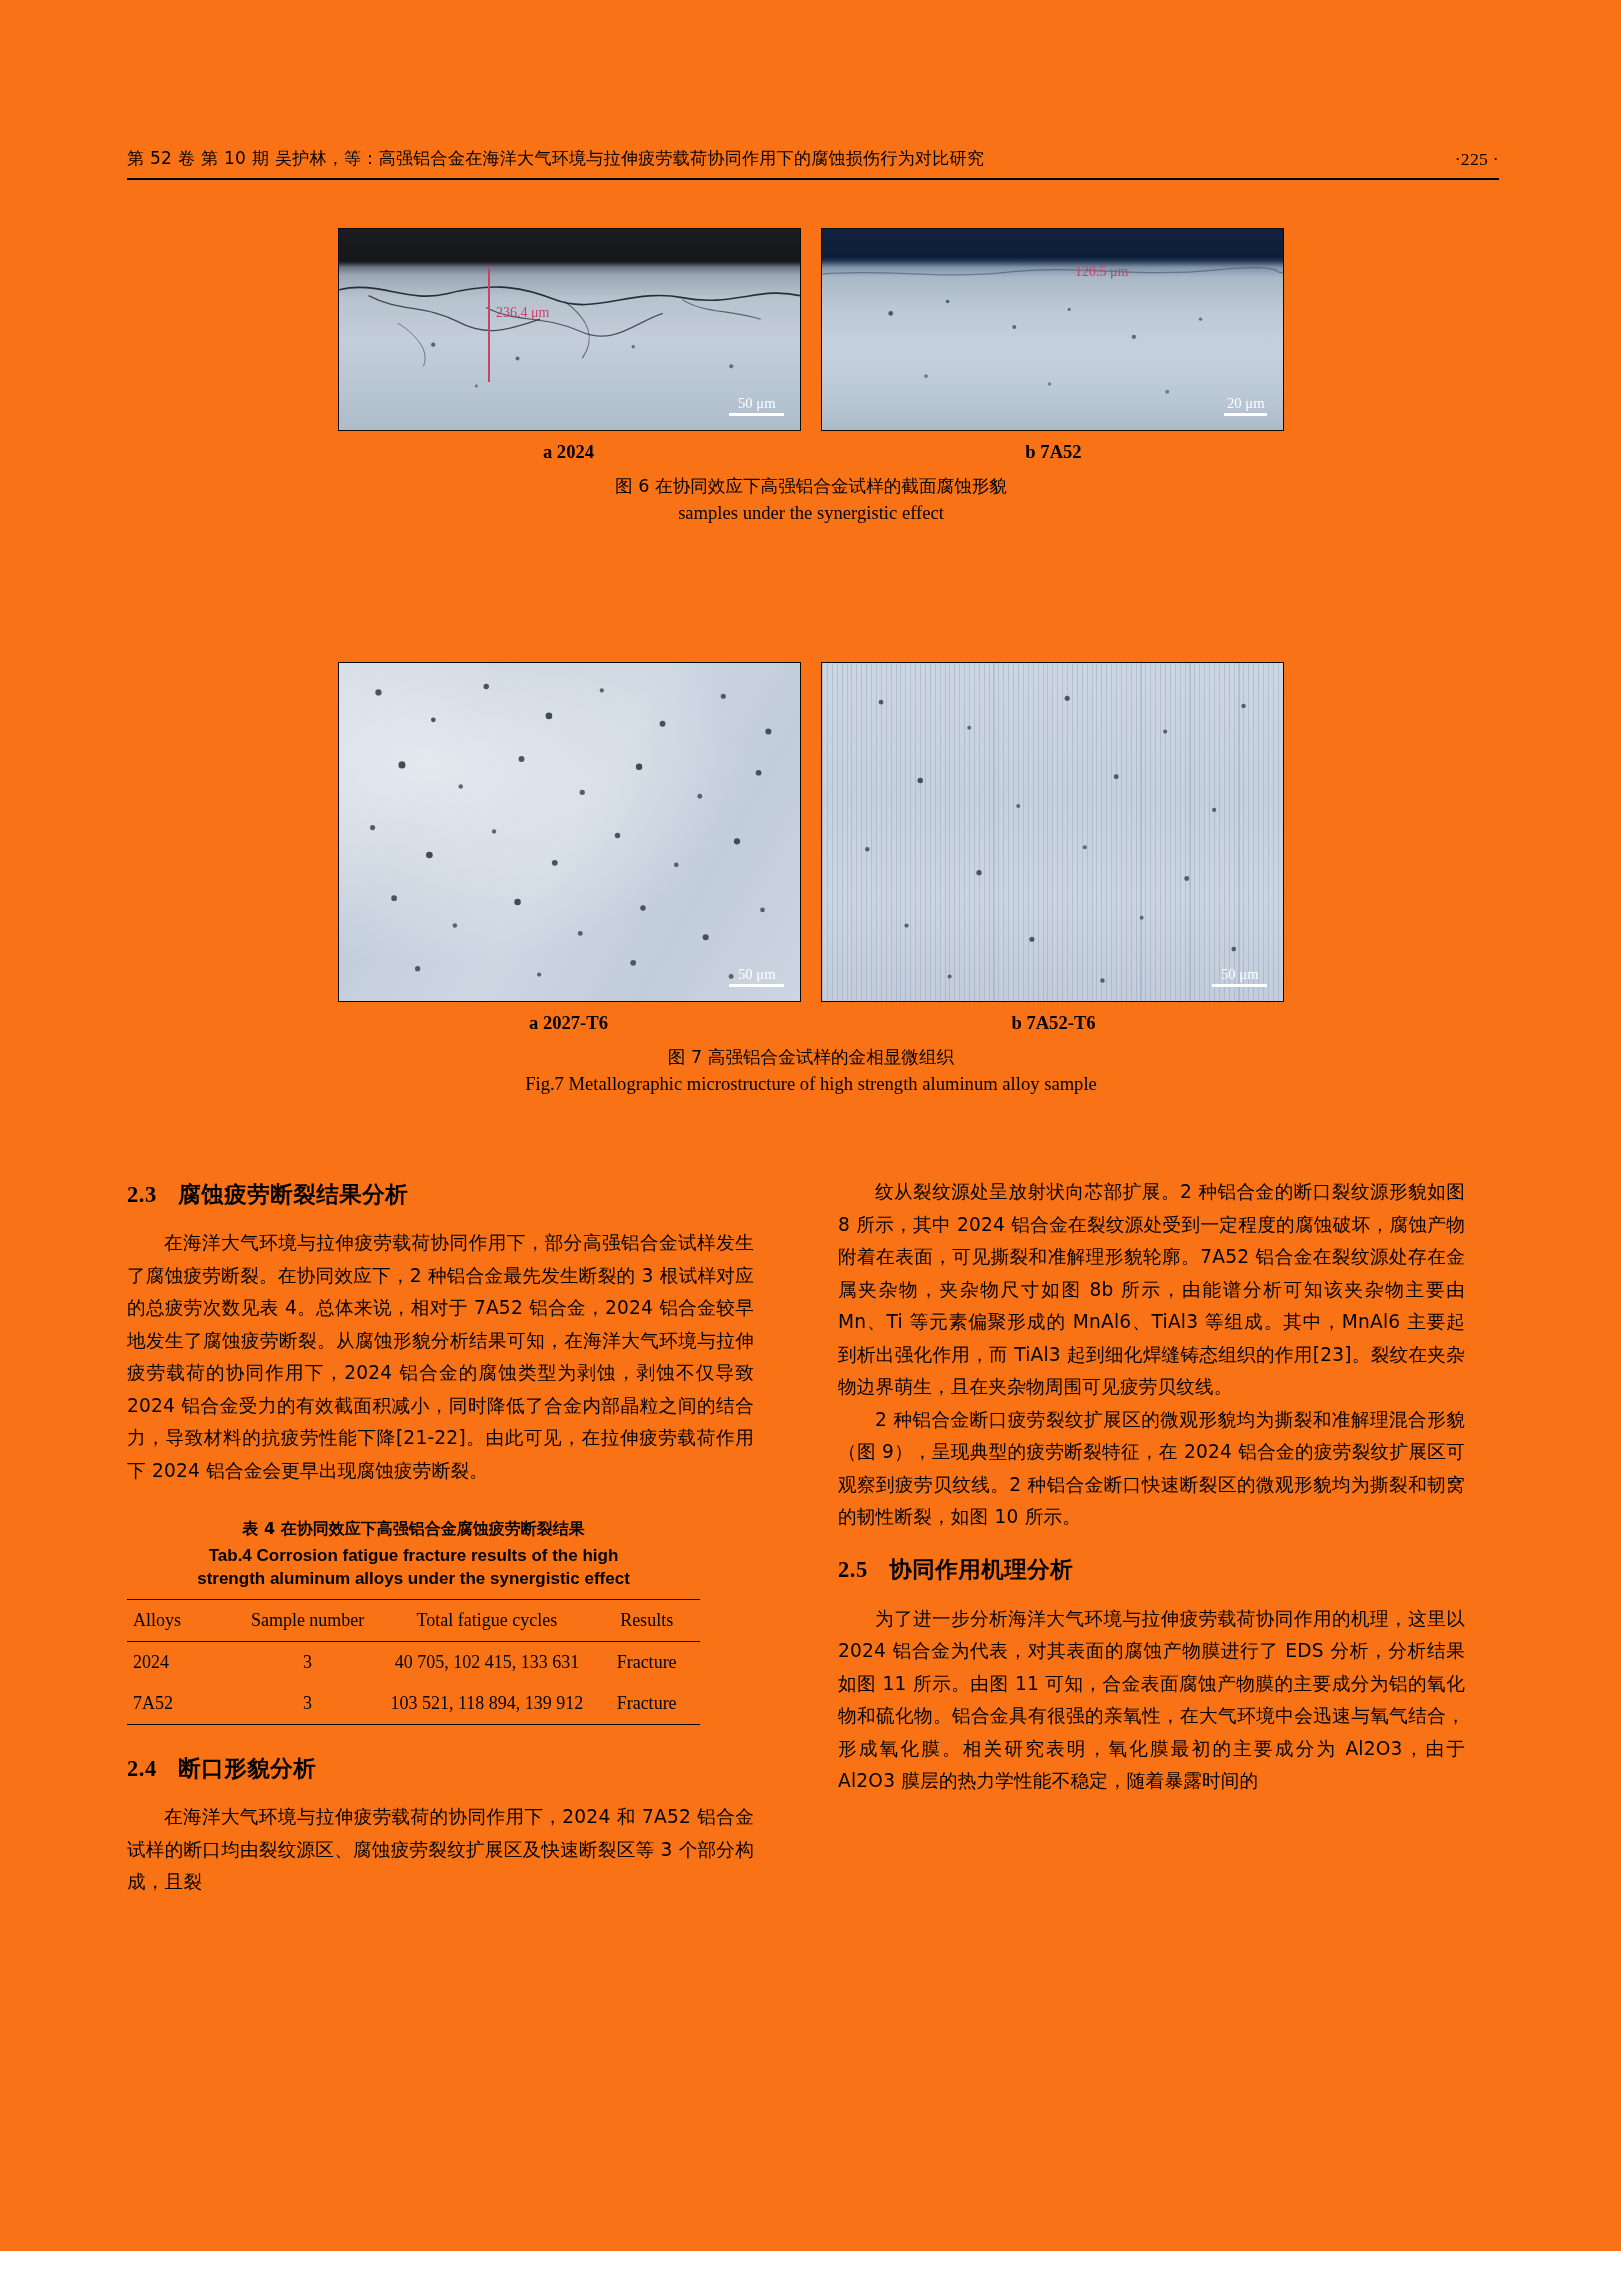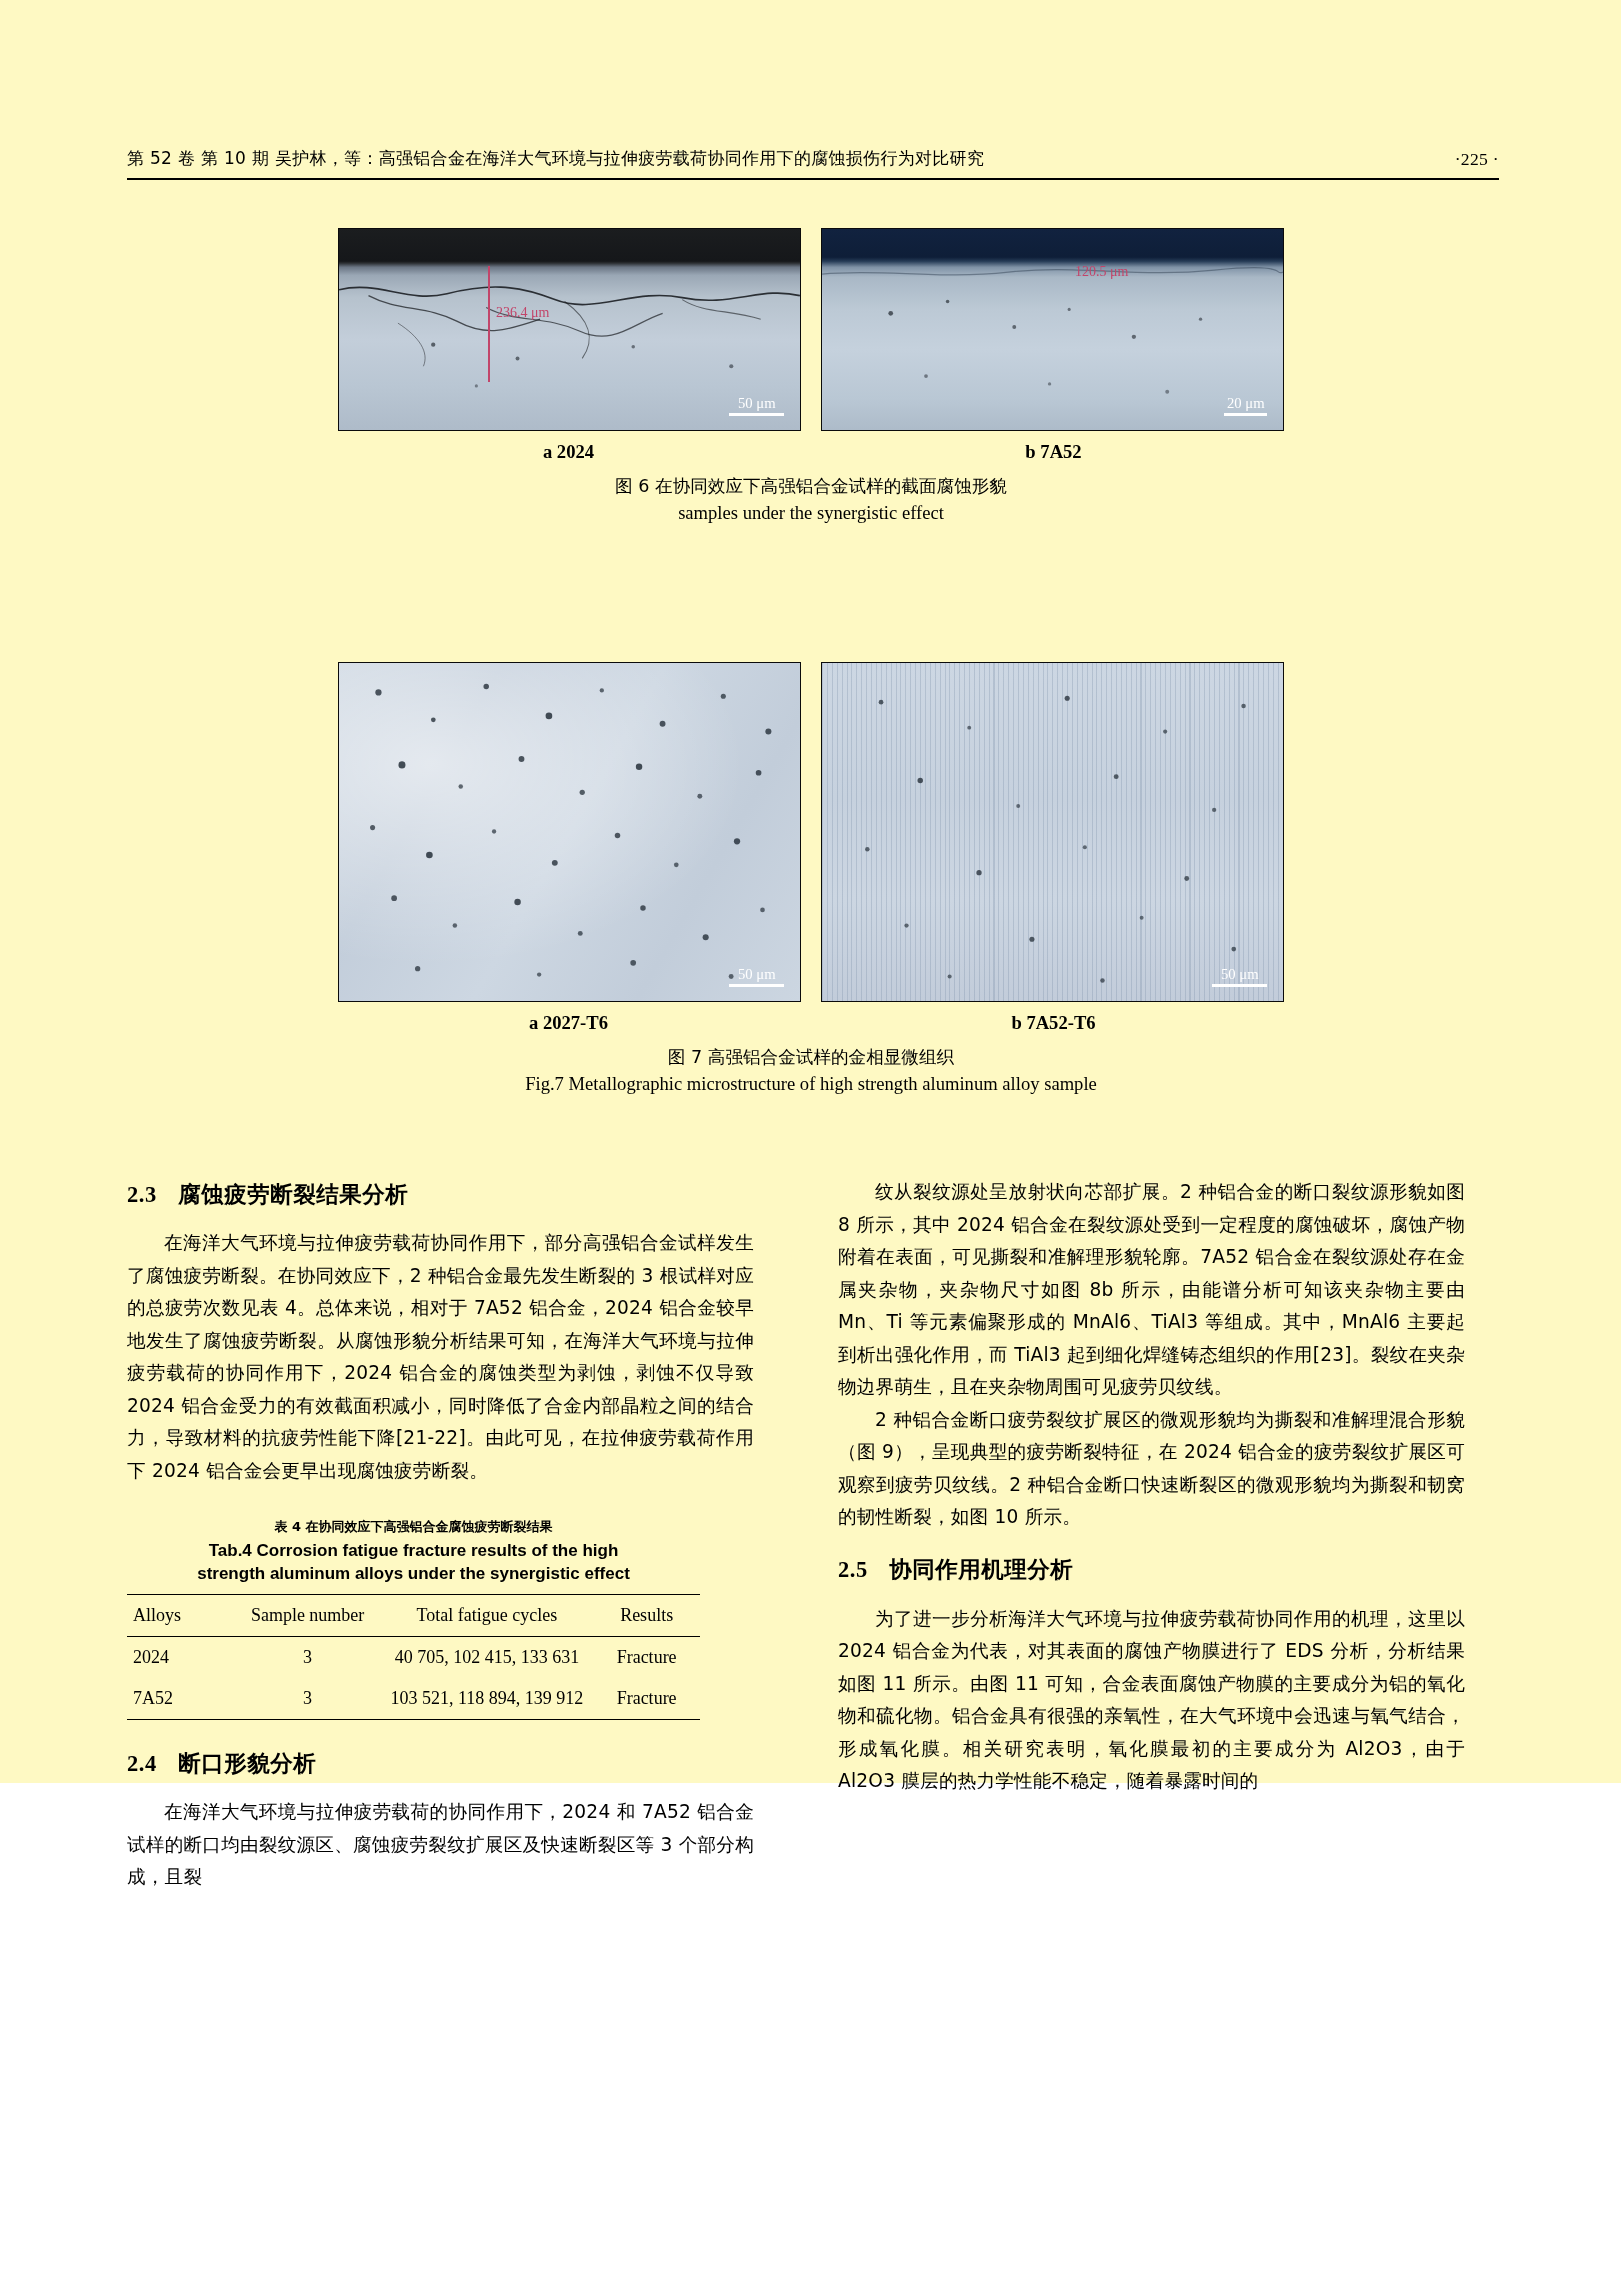--- a/index.html
+++ b/index.html
@@ -11,22 +11,22 @@
     width: 1621px;
     height: 2289px;
     font-family: "Liberation Serif", serif;
     color: #000;
     position: relative;
   }
   .page {
     position: absolute;
     left: 0; top: 0;
     width: 1621px;
-    height: 1783px;
-    background: #fef9c3;
+    height: 2251px;
+    background: #f97316;
   }
 
   
   .runhead {
     position: absolute;
     left: 127px;
     top: 147px;
     width: 1372px;
     display: flex;
     align-items: flex-end;
@@ -182,21 +182,21 @@
   }
   .gap { height: 25.5px; }
 
   
   .table-block {
     margin-top: 29px;
     width: 573px;
   }
   .tbl-title-cn {
     font-family: "DejaVu Sans", sans-serif;
-    font-size: 13px;
+    font-size: 16px;
     font-weight: bold;
     text-align: center;
     margin-bottom: 2.9px;
   }
   .tbl-title-en {
     font-family: "Liberation Sans", sans-serif;
     font-size: 17px;
     font-weight: bold;
     text-align: center;
     line-height: 1.35;

